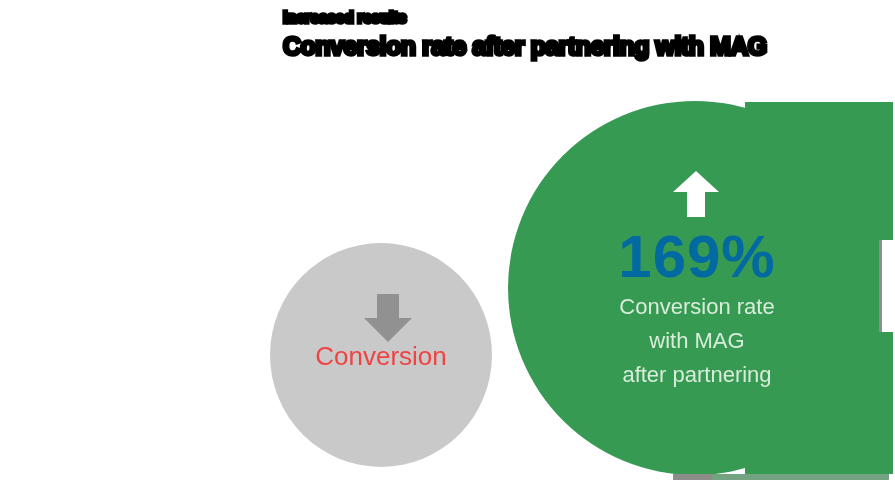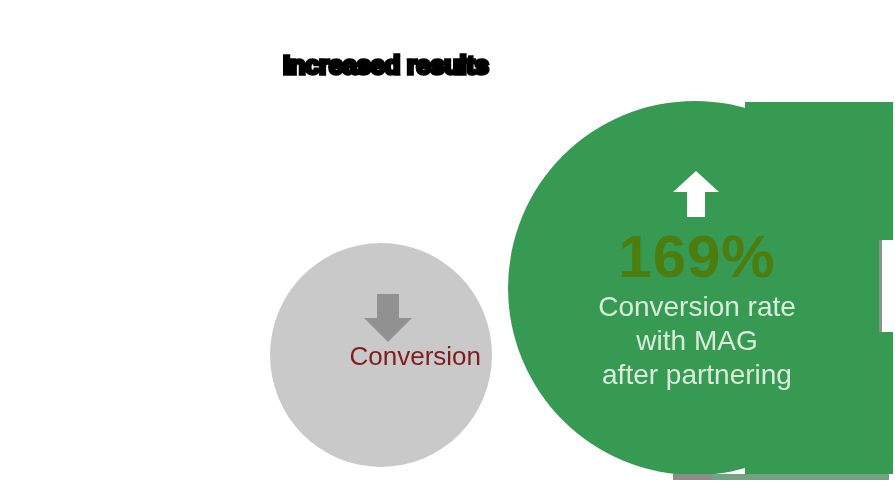--- a/index.html
+++ b/index.html
@@ -8,52 +8,52 @@
     font-family: "Liberation Sans", sans-serif;
   }
   .stage { position: absolute; inset: 0; }
 
   
   .headline {
     position: absolute; left: 283px; top: 4px; color: #000;
     font-weight: 700; letter-spacing: -0.5px;
     -webkit-text-stroke: 3.5px #000;
   }
-  .headline .line1 { font-size: 26px; line-height: 28px; margin-top: 47px; }
+  .headline .line1 { font-size: 16px; line-height: 28px; }
   .headline .line2 { font-size: 25px; line-height: 29px; }
 
   
   .before-circle {
     position: absolute; left: 270px; top: 243px; width: 222px; height: 224px;
     background: #c9c9c9; border-radius: 50%;
   }
   .before-label {
     position: absolute; left: 281px; top: 341px; width: 200px;
-    text-align: right; color: #7f1d1d; font-size: 26px; line-height: 31px;
+    text-align: center; color: #ef4444; font-size: 26px; line-height: 31px;
   }
   .arrow-down { position: absolute; left: 362px; top: 294px; }
 
   
   .after-circle {
     position: absolute; left: 508px; top: 101px; width: 374px; height: 374px;
     background: #379a53; border-radius: 50%;
   }
   .after-block {
     position: absolute; left: 745px; top: 102px; width: 148px; height: 372px;
     background: #379a53;
   }
   .arrow-up { position: absolute; left: 671px; top: 171px; }
   .after-value {
     position: absolute; left: 545px; top: 222px; width: 304px;
-    text-align: center; color: #4d7c0f; font-size: 60px; font-weight: 700;
+    text-align: center; color: #0369a1; font-size: 60px; font-weight: 700;
     letter-spacing: 1px;
   }
   .after-label {
     position: absolute; left: 545px; top: 290px; width: 304px;
-    text-align: center; color: #d9ecda; font-size: 28px; line-height: 34px;
+    text-align: center; color: #d9ecda; font-size: 22px; line-height: 34px;
   }
 
   
   .v-notch {
     position: absolute; left: 879px; top: 240px; width: 16px; height: 92px;
     background: #ffffff; border-left: 3px solid #8a9090;
   }
   .h-strip-thumb {
     position: absolute; left: 673px; top: 474px; width: 39px; height: 6px;
     background: #8c8c88;
@@ -63,20 +63,21 @@
     background: #73a381;
   }
 </style>
 </head>
 <body>
 
 <div class="stage">
 
   <div class="headline">
     <div class="line1">Increased results</div>
+    <div class="line2">Conversion rate after partnering with MAG</div>
   </div>
 
   <div class="before-circle"></div>
   <div class="arrow-down">
     <svg width="52" height="48" viewBox="0 0 52 48">
       <polygon points="15,0 37,0 37,24 50,24 26,48 2,24 15,24" fill="#919191"></polygon>
     </svg>
   </div>
   <div class="before-label">
     <div>Conversion</div>

